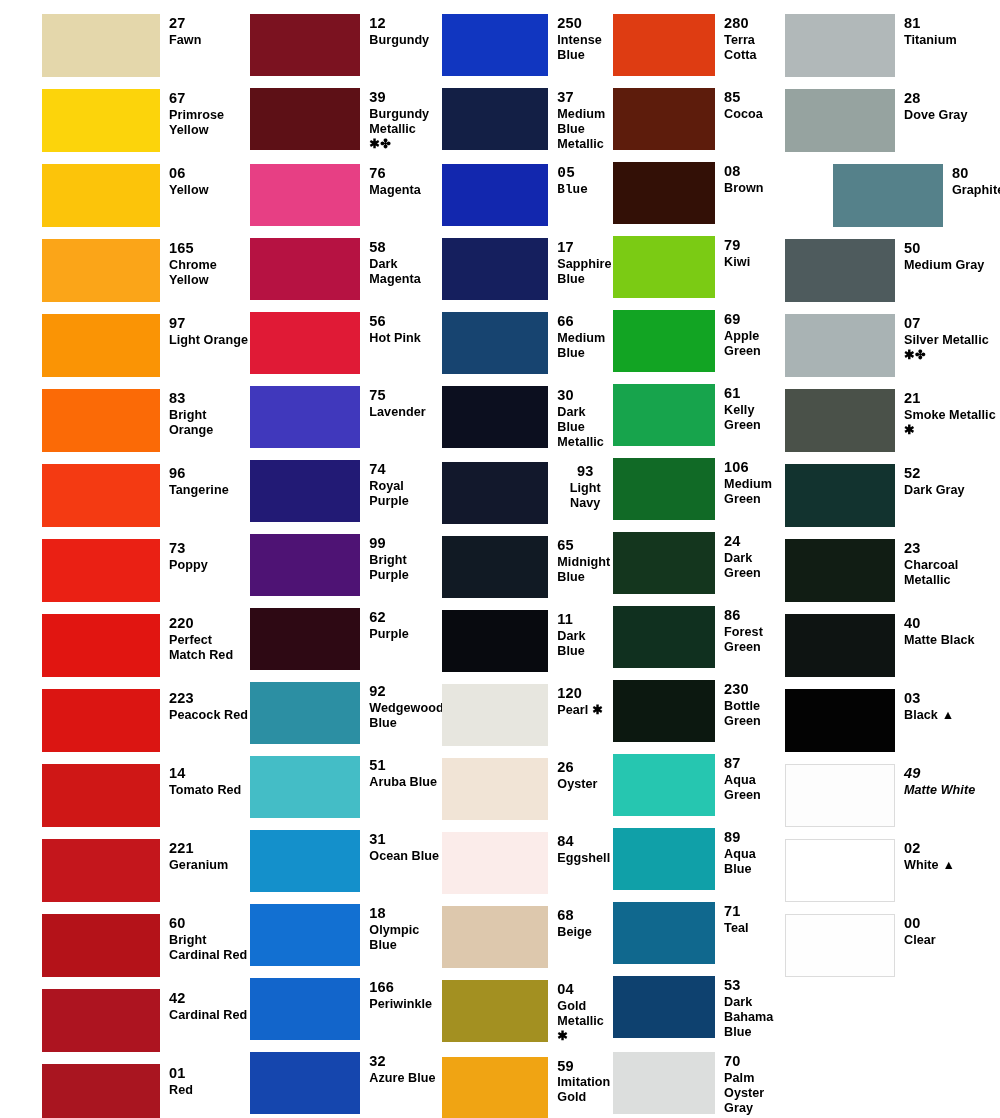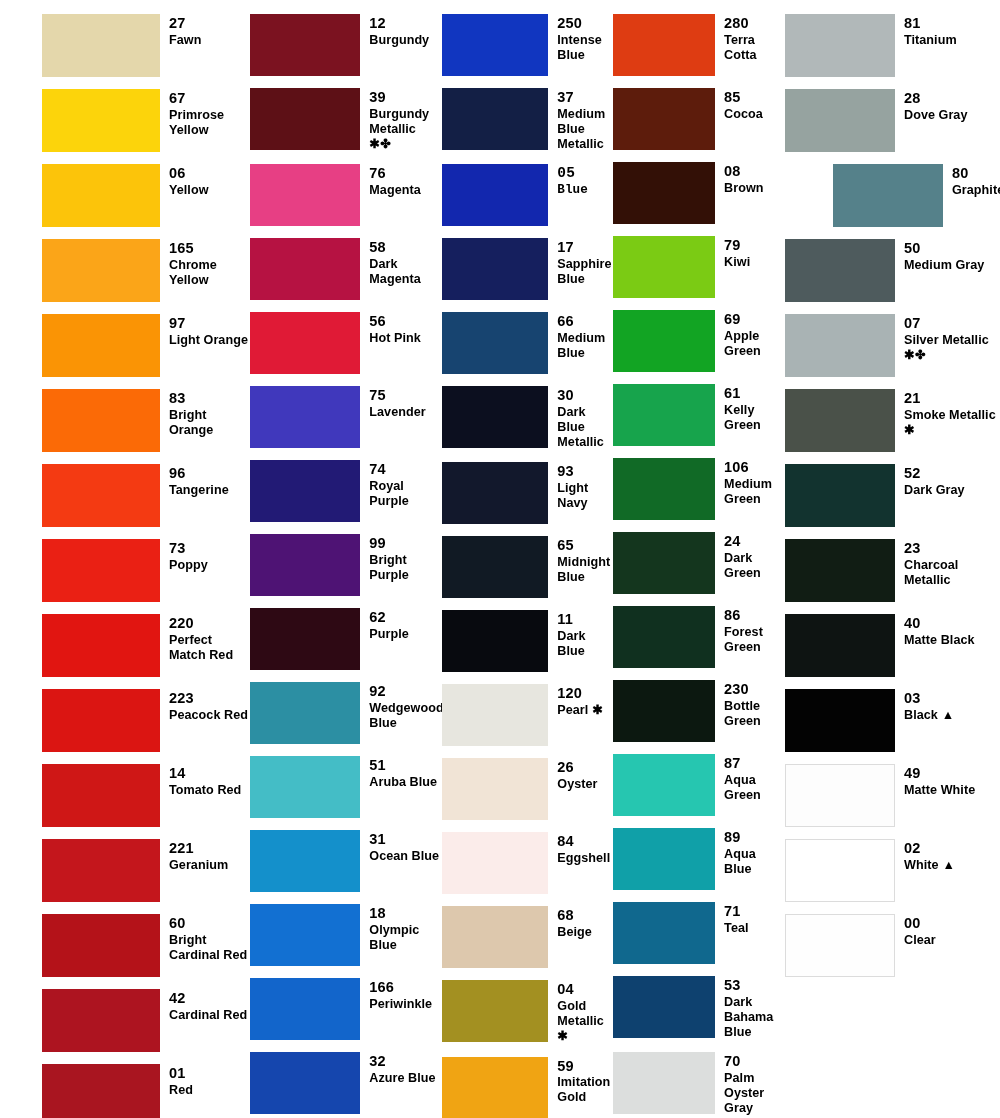--- a/index.html
+++ b/index.html
@@ -345,21 +345,21 @@
           <span class="cname">Medium Blue</span>
         </div>
       </div>
       <div class="swatch-row" style="margin-bottom: 12px;">
         <div class="swatch" style="height: 62px; background: rgb(12, 15, 31);"></div>
         <div class="label">
           <span class="code">30</span>
           <span class="cname">Dark Blue Metallic</span>
         </div>
       </div>
-      <div class="swatch-row" style="margin-bottom: 12px;">
+      <div class="swatch-row" style="margin-bottom: 12px; text-align: center;">
         <div class="swatch" style="height: 62px; background: rgb(18, 24, 44);"></div>
         <div class="label">
           <span class="code">93</span>
           <span class="cname">Light Navy</span>
         </div>
       </div>
       <div class="swatch-row" style="margin-bottom: 12px;">
         <div class="swatch" style="height: 62px; background: rgb(17, 26, 36);"></div>
         <div class="label">
           <span class="code">65</span>
@@ -587,21 +587,21 @@
           <span class="cname">Matte Black</span>
         </div>
       </div>
       <div class="swatch-row" style="margin-bottom: 12px;">
         <div class="swatch" style="height: 63px; background: rgb(3, 3, 3);"></div>
         <div class="label">
           <span class="code">03</span>
           <span class="cname">Black<span class="marks"> ▲</span></span>
         </div>
       </div>
-      <div class="swatch-row" style="margin-bottom: 12px;">
+      <div class="swatch-row" style="margin-bottom: 12px; font-style: italic;">
         <div class="swatch outline" style="height: 63px; background: rgb(253, 253, 253);"></div>
         <div class="label">
           <span class="code">49</span>
           <span class="cname">Matte White</span>
         </div>
       </div>
       <div class="swatch-row" style="margin-bottom: 12px;">
         <div class="swatch outline" style="height: 63px; background: rgb(255, 255, 255);"></div>
         <div class="label">
           <span class="code">02</span>

